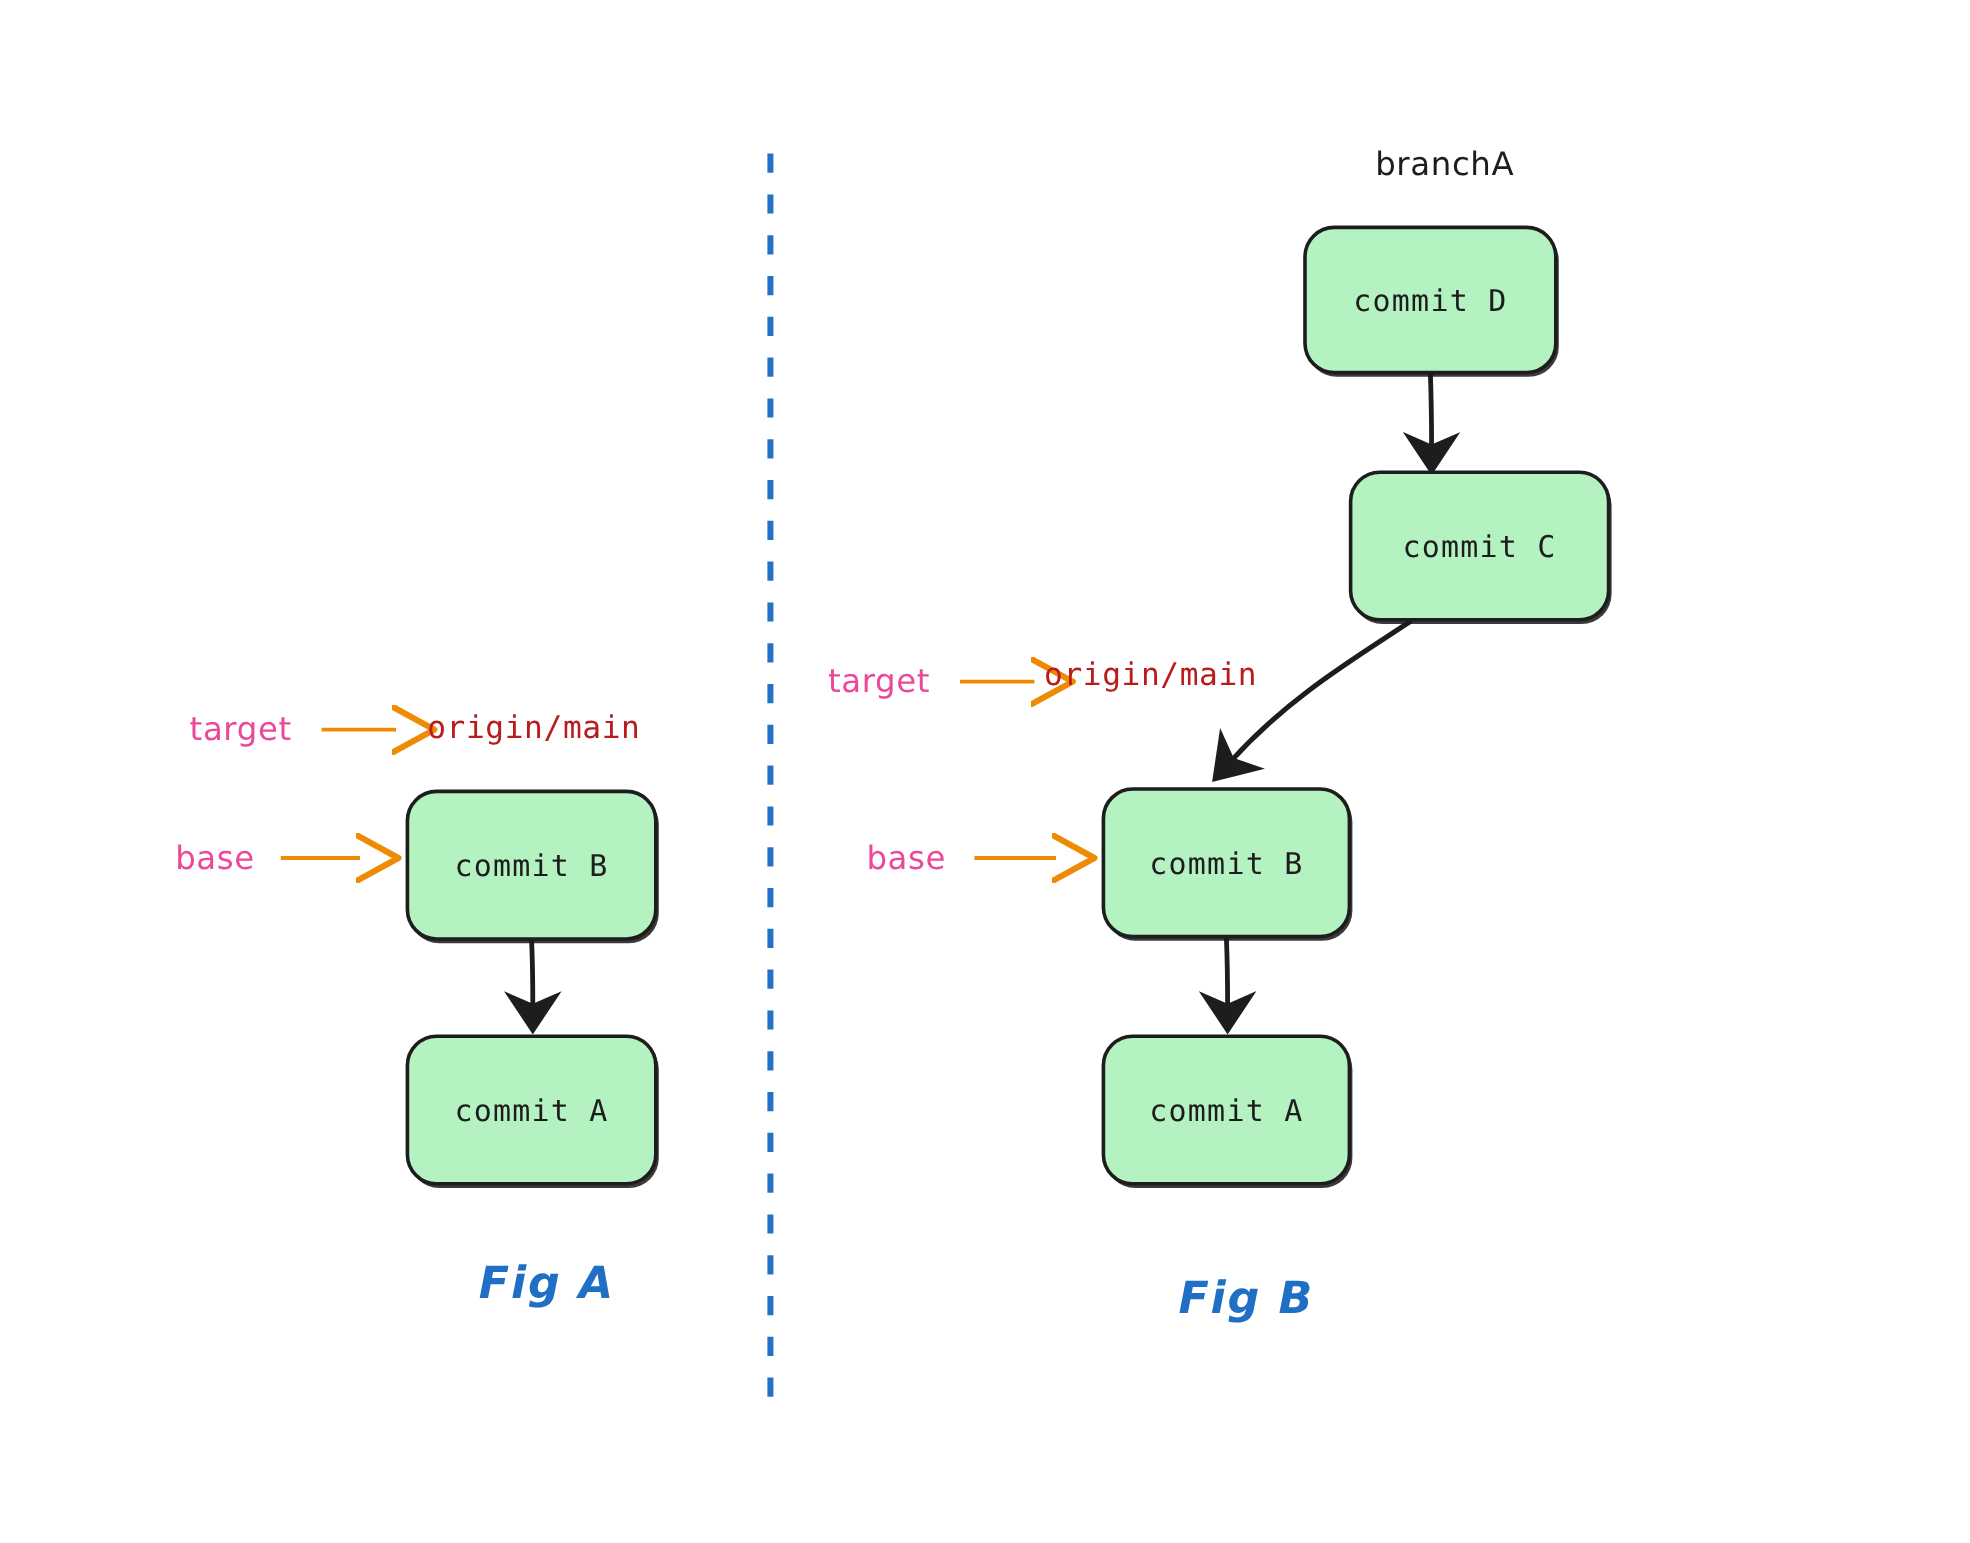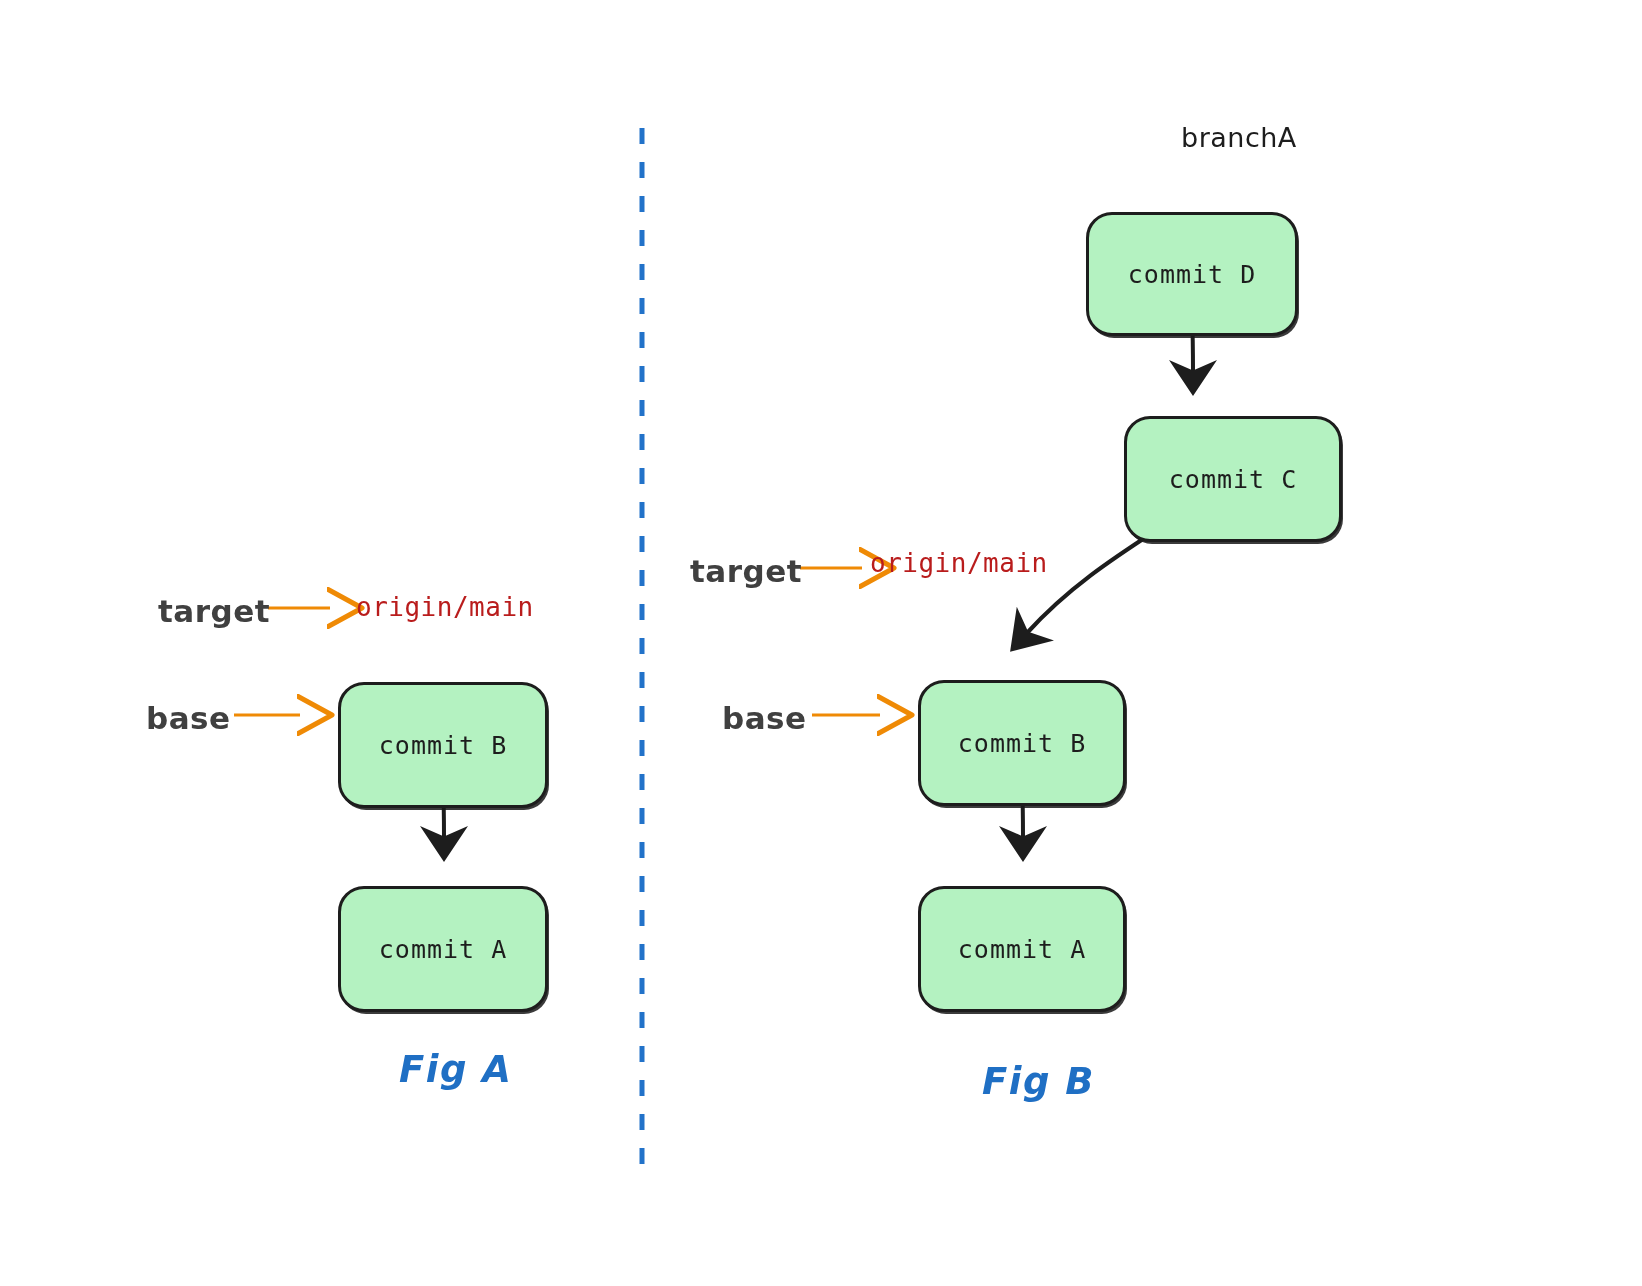--- a/index.html
+++ b/index.html
@@ -31,45 +31,43 @@
     border: 3.5px solid #1d1d1d;
     border-radius: 26px;
     display: flex;
     align-items: center;
     justify-content: center;
     font-family: "DejaVu Sans Mono", monospace;
     font-size: 25px;
     color: #1d1d1d;
     letter-spacing: 1px;
     box-shadow: 2px 3px 0 -1px rgba(25,25,25,0.85);
-    margin-top: 24px;
   }
   .mono-label {
     position: absolute;
     font-family: "DejaVu Sans Mono", monospace;
     font-size: 26px;
     color: #b91c1c;
     letter-spacing: 0.5px;
     white-space: nowrap;
   }
   .branch-label {
     position: absolute;
     font-family: "DejaVu Sans", sans-serif;
     font-size: 27px;
     color: #1d1d1d;
     letter-spacing: 0.5px;
     white-space: nowrap;
-    margin-left: 35px;
   }
   .anno-label {
     position: absolute;
     font-family: "DejaVu Sans", sans-serif;
-    font-weight: bold;
-    font-size: 31px;
-    color: #404040;
+    font-weight: normal;
+    font-size: 27px;
+    color: #ec4899;
     letter-spacing: 0.5px;
     white-space: nowrap;
   }
   .fig-label {
     position: absolute;
     font-family: "DejaVu Sans", sans-serif;
     font-weight: bold;
     font-style: italic;
     font-size: 37px;
     color: #1f6fc4;

